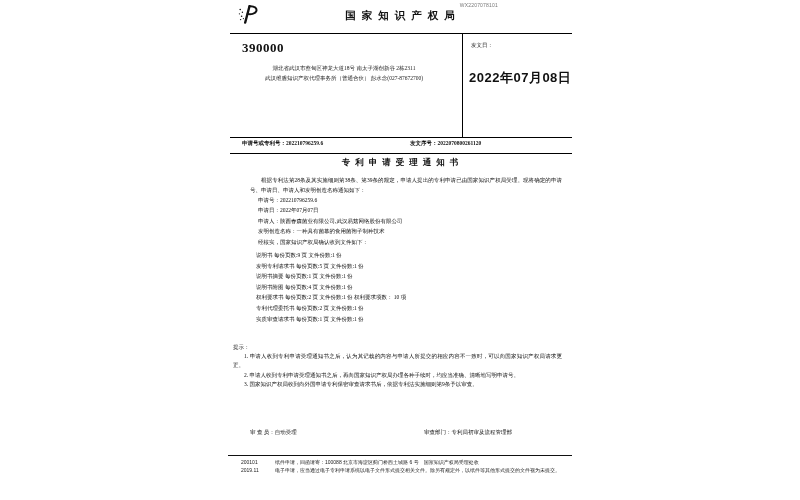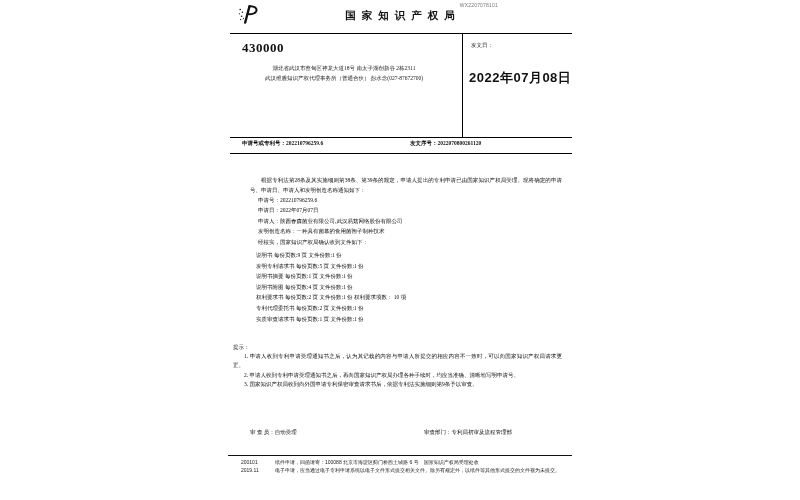--- a/index.html
+++ b/index.html
@@ -66,36 +66,37 @@
       <circle cx="6.4" cy="13.6" r="0.6" fill="#111"></circle>
       <circle cx="3.6" cy="14.6" r="0.7" fill="#111"></circle>
     </svg>
   </span>
 
   <div class="agency-title">国家知识产权局</div>
 
   <div class="rule rule-header"></div>
   <div class="vline"></div>
 
-  <div class="postcode">430000</div>
+  <div class="postcode">390000</div>
   <div class="addr-block">
     <div>湖北省武汉市蔡甸区神龙大道18号 南太子湖创新谷 2栋2311</div>
     <div>武汉维盾知识产权代理事务所（普通合伙） 彭水念(027-87672700)</div>
   </div>
 
   <div class="dispatch-label">发文日：</div>
   <div class="dispatch-date">2022年07月08日</div>
 
   <div class="rule rule-ref-top"></div>
   <div class="ref-row">
     <span>申请号或专利号：</span><span>202210796259.6</span>
     <span class="ref-serial"><span>发文序号：</span><span>2022070800261120</span></span>
   </div>
   <div class="rule rule-ref-bottom"></div>
 
+  <div class="notice-title">专利申请受理通知书</div>
 
   <div class="intro">根据专利法第28条及其实施细则第38条、第39条的规定，申请人提出的专利申请已由国家知识产权局受理。现将确定的申请号、申请日、申请人和发明创造名称通知如下：</div>
 
   <div class="fields">
     <div class="f-line"><span>申请号：</span><span>202210796259.6</span></div>
     <div class="f-line"><span>申请日：</span><span>2022年07月07日</span></div>
     <div class="f-line"><span>申请人：</span><span>陕西春森菌业有限公司,武汉易菇网络股份有限公司</span></div>
     <div class="f-line"><span>发明创造名称：</span><span>一种具有菌幕的食用菌孢子制种技术</span></div>
   </div>
 

